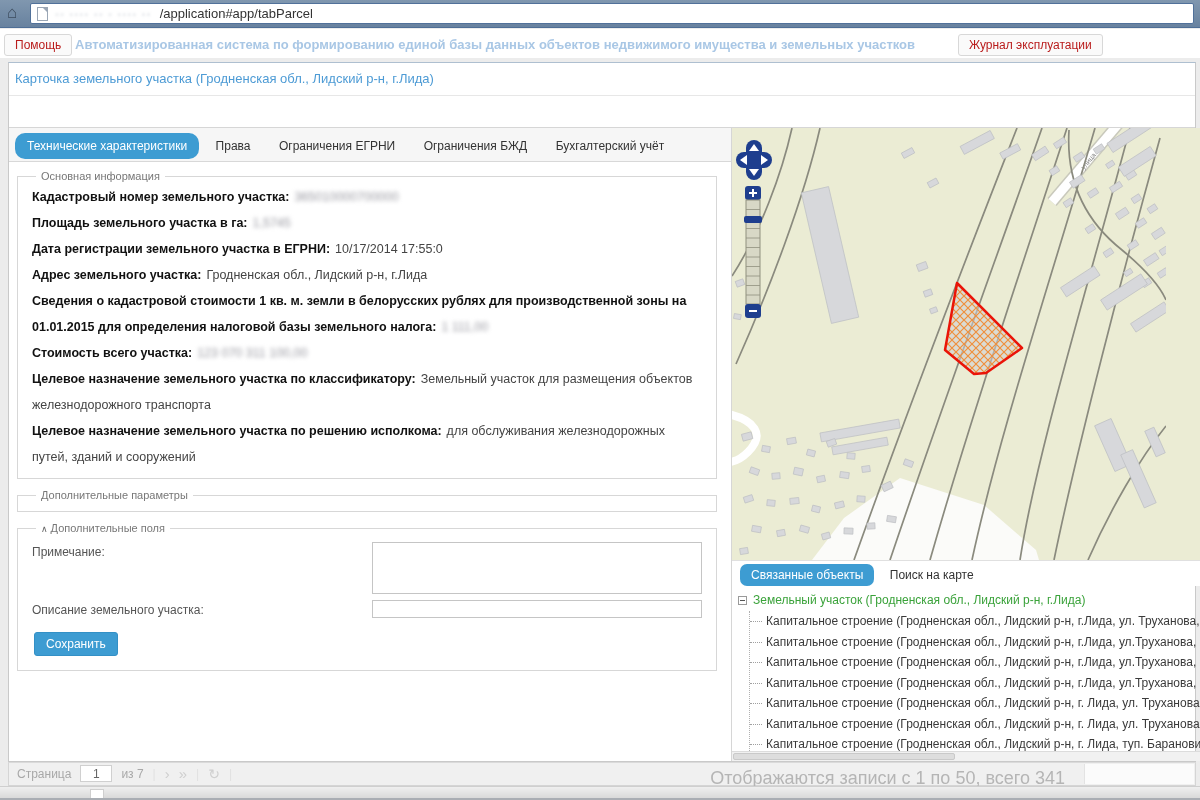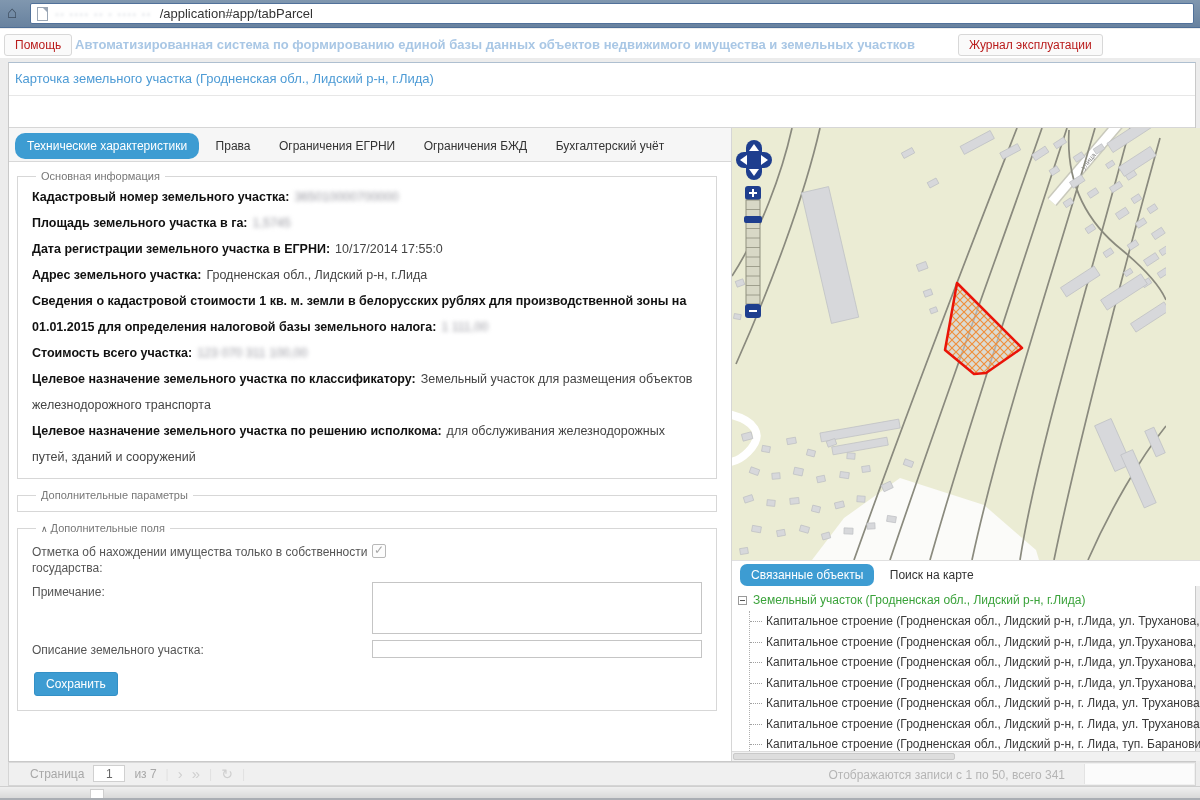--- a/index.html
+++ b/index.html
@@ -71,27 +71,27 @@
   .expander::before { content:""; position:absolute; left:1px; top:3px; width:5px; border-top:1px solid #555; }
   .tree-children { margin-left:11px; border-left:1px dotted #b0b0b0; }
   .titem { position:relative; padding-left:16px; white-space:nowrap; overflow:hidden; line-height:20.5px; color:#3a3a3a; }
   .titem::before { content:""; position:absolute; left:0; top:10px; width:12px; border-top:1px dotted #a0a0a0; }
   .hscroll { position:absolute; left:0; bottom:0; width:100%; height:10px; background:#f1f1f1; border-top:1px solid #dcdcdc; }
   .hthumb { position:absolute; left:1px; top:1px; width:45%; height:7px; background:#ddd; border:1px solid #c9c9c9; border-radius:2px; }
 
   
   #pager { position:absolute; left:8px; top:762px; width:1188px; height:24px; background:#f0f0f0;
     border:1px solid #d5d5d5; border-top:1px solid #dadada; }
-  .pgleft { position:absolute; left:21px; top:2px; display:flex; align-items:center; gap:9px;
+  .pgleft { position:absolute; left:8px; top:2px; display:flex; align-items:center; gap:9px;
     font-size:12px; color:#a8a8a8;justify-content:flex-end; }
   .pg-input { width:32px; height:17px; border:1px solid #d0d0d0; text-align:center; font-size:12px; color:#666; background:#fff; }
   .pg-sep { color:#e2e2e2; }
   .pg-ico { font-size:15px; color:#cfcfcf; cursor:default; }
   .pg-refresh { font-size:14px; color:#cfcfcf; }
-  .pg-records { position:absolute; right:130px; top:5px; font-size:12px; color:#b5b5b5; }
+  .pg-records { position:absolute; right:130px; top:5px; font-size:18px; color:#b5b5b5; }
   .pg-white { position:absolute; right:1px; top:1px; width:110px; height:20px; background:#fbfbfb; border-left:1px solid #e3e3e3; }
 
   
   #bottomstrip { position:absolute; left:0; top:786px; width:1200px; height:14px;
     background:linear-gradient(#efefef,#d5d5d5); border-top:1px solid #cfcfcf; }
   #bottomstrip .sq { position:absolute; left:90px; top:2px; width:14px; height:10px; background:#fff; border:1px solid #cfcfcf; }
   #bottomstrip .edge { position:absolute; left:0; bottom:0; width:100%; height:2px; background:#a9adb3; }
 </style>
 </head>
 <body>
@@ -138,24 +138,20 @@
           <div class="field"><b>Целевое назначение земельного участка по классификатору:</b><span class="val">Земельный участок для размещения объектов железнодорожного транспорта</span></div>
           <div class="field"><b>Целевое назначение земельного участка по решению исполкома:</b><span class="val">для обслуживания железнодорожных путей, зданий и сооружений</span></div>
         </fieldset>
 
         <fieldset>
           <legend>Дополнительные параметры</legend>
         </fieldset>
 
         <fieldset>
           <legend><span class="caret">∧</span><span>Дополнительные поля</span></legend>
-          <div class="xrow">
-            <div class="xlabel">Отметка об нахождении имущества только в собственности государства:</div>
-            <div class="checkbox"></div>
-          </div>
           <div class="xrow">
             <div class="xlabel">Примечание:</div>
             <textarea class="note-ta" style=""></textarea>
           </div>
           <div class="xrow">
             <div class="xlabel">Описание земельного участка:</div>
             <input class="desc-in" value="" style="">
           </div>
           <span class="btn-blue btn-save">Сохранить</span>
         </fieldset>

